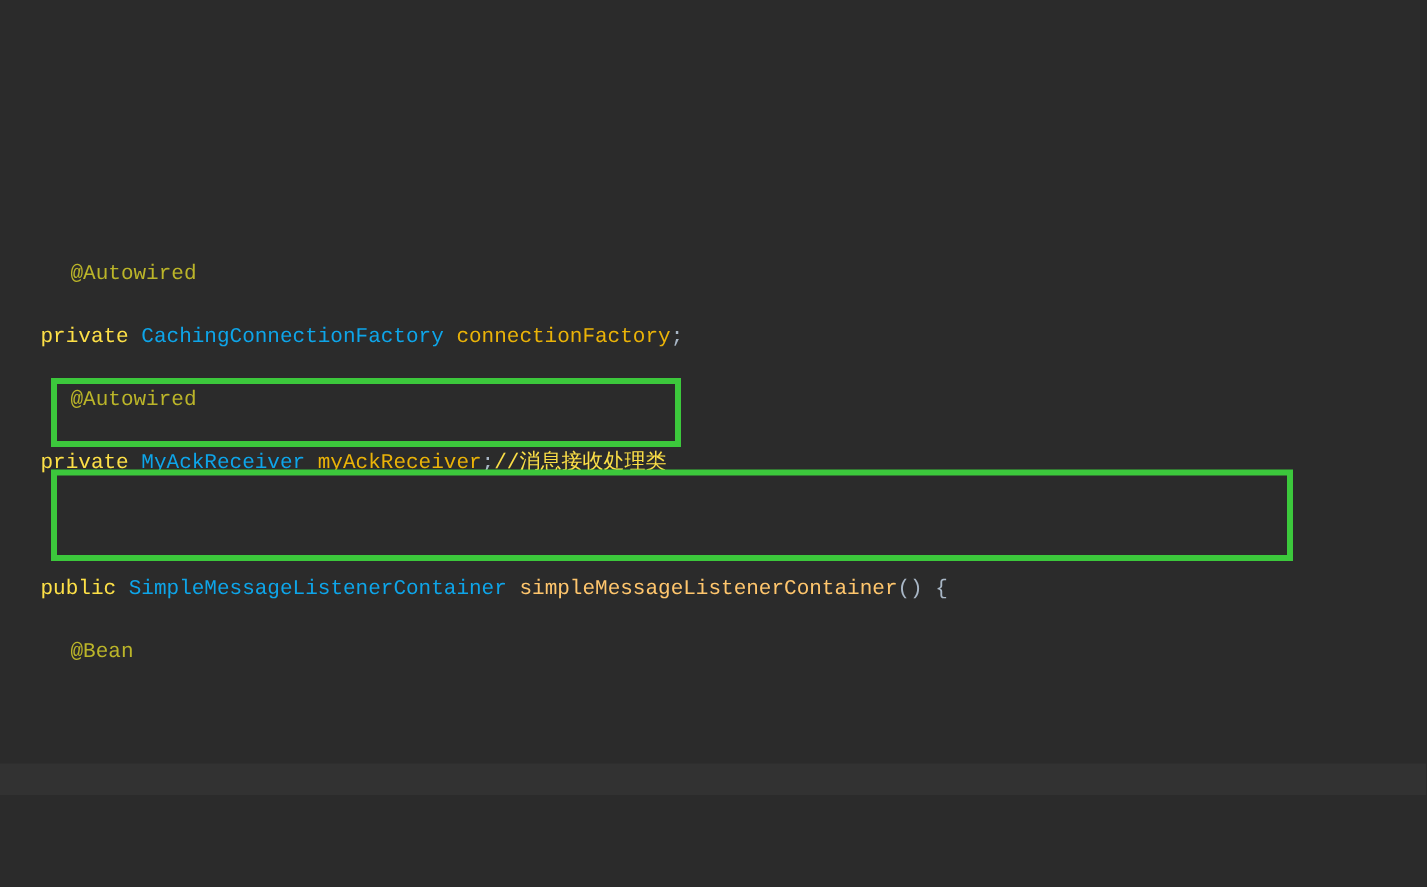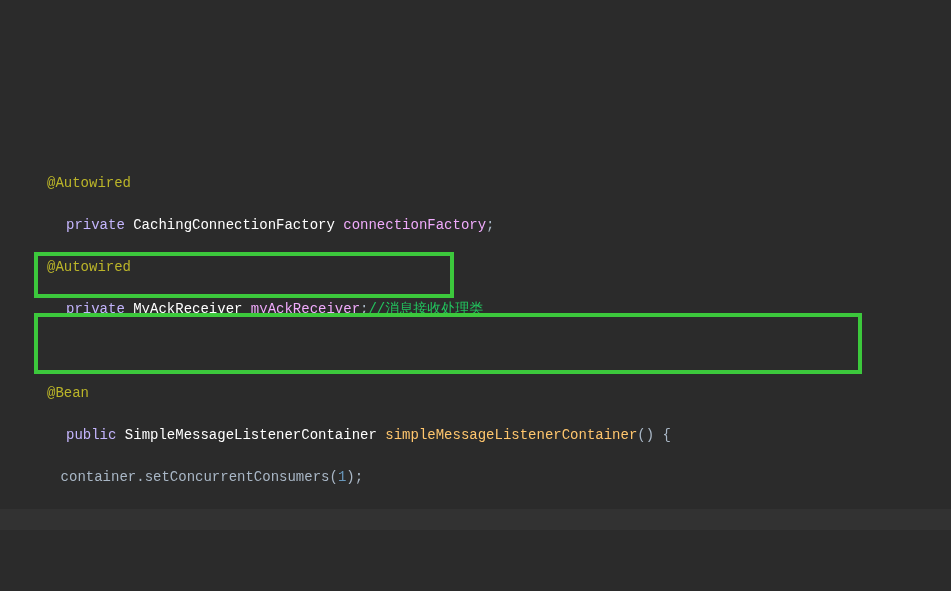--- a/index.html
+++ b/index.html
@@ -15,26 +15,26 @@
   }
   .editor {
     position: relative;
     padding: 26px 0 0 27px;
     color: #a9b7c6;
     white-space: pre;
     box-sizing: border-box;
   }
   .line { min-height: 21px; }
   .ann { color: #bbb529; padding-left: 20px; }          
-  .kw  { color: #c4b5fd; margin-left: 39px; }          
-  .type{ color: #ffffff; }
-  .fld { color: #f0abfc; font-family: Liberation Mono, monospace; }          
+  .kw  { color: #fde047; }          
+  .type{ color: #0ea5e9; }
+  .fld { color: #eab308; font-family: Liberation Mono, monospace; }          
   .fn  { color: #ffc66d; }          
   .num { color: #6897bb; } 
-  .cmt { color: #22c55e; }
+  .cmt { color: #fde047; }
   .par { color: #a9b7c6; }
   .hl-line {
     position: absolute;
     left: 0; right: 0;
     height: 21px;
     background: #323232;
     z-index: 0;
   }
   .code { position: relative; z-index: 1; }
 
@@ -68,23 +68,22 @@
   <div class="hl-line" style="top:509px;"></div>
   <div class="box1"></div>
   <div class="box2"></div>
 
   <div class="code">
 <div class="line"><span class="ann">@Autowired</span></div>
 <div class="line"><span class="kw">private</span> <span class="type">CachingConnectionFactory</span> <span class="fld">connectionFactory</span><span>;</span></div>
 <div class="line"><span class="ann">@Autowired</span></div>
 <div class="line"><span class="kw">private</span> <span class="type">MyAckReceiver</span> <span class="fld">myAckReceiver</span><span>;</span><span class="cmt">//消息接收处理类</span></div>
 <div class="line"></div>
+<div class="line"><span class="kw">public</span> <span class="type">SimpleMessageListenerContainer</span> <span class="fn">simpleMessageListenerContainer</span><span class="par">()</span> <span>{</span></div>
 <div class="line"><span class="ann">@Bean</span></div>
-<div class="line"><span class="kw">public</span> <span class="type">SimpleMessageListenerContainer</span> <span class="fn">simpleMessageListenerContainer</span><span class="par">()</span> <span>{</span></div>
-<div class="line">    <span>container</span>.<span>setConcurrentConsumers</span>(<span class="num">1</span>)<span>;</span></div>
 
 
 
 
 
 
 
 
 
 

